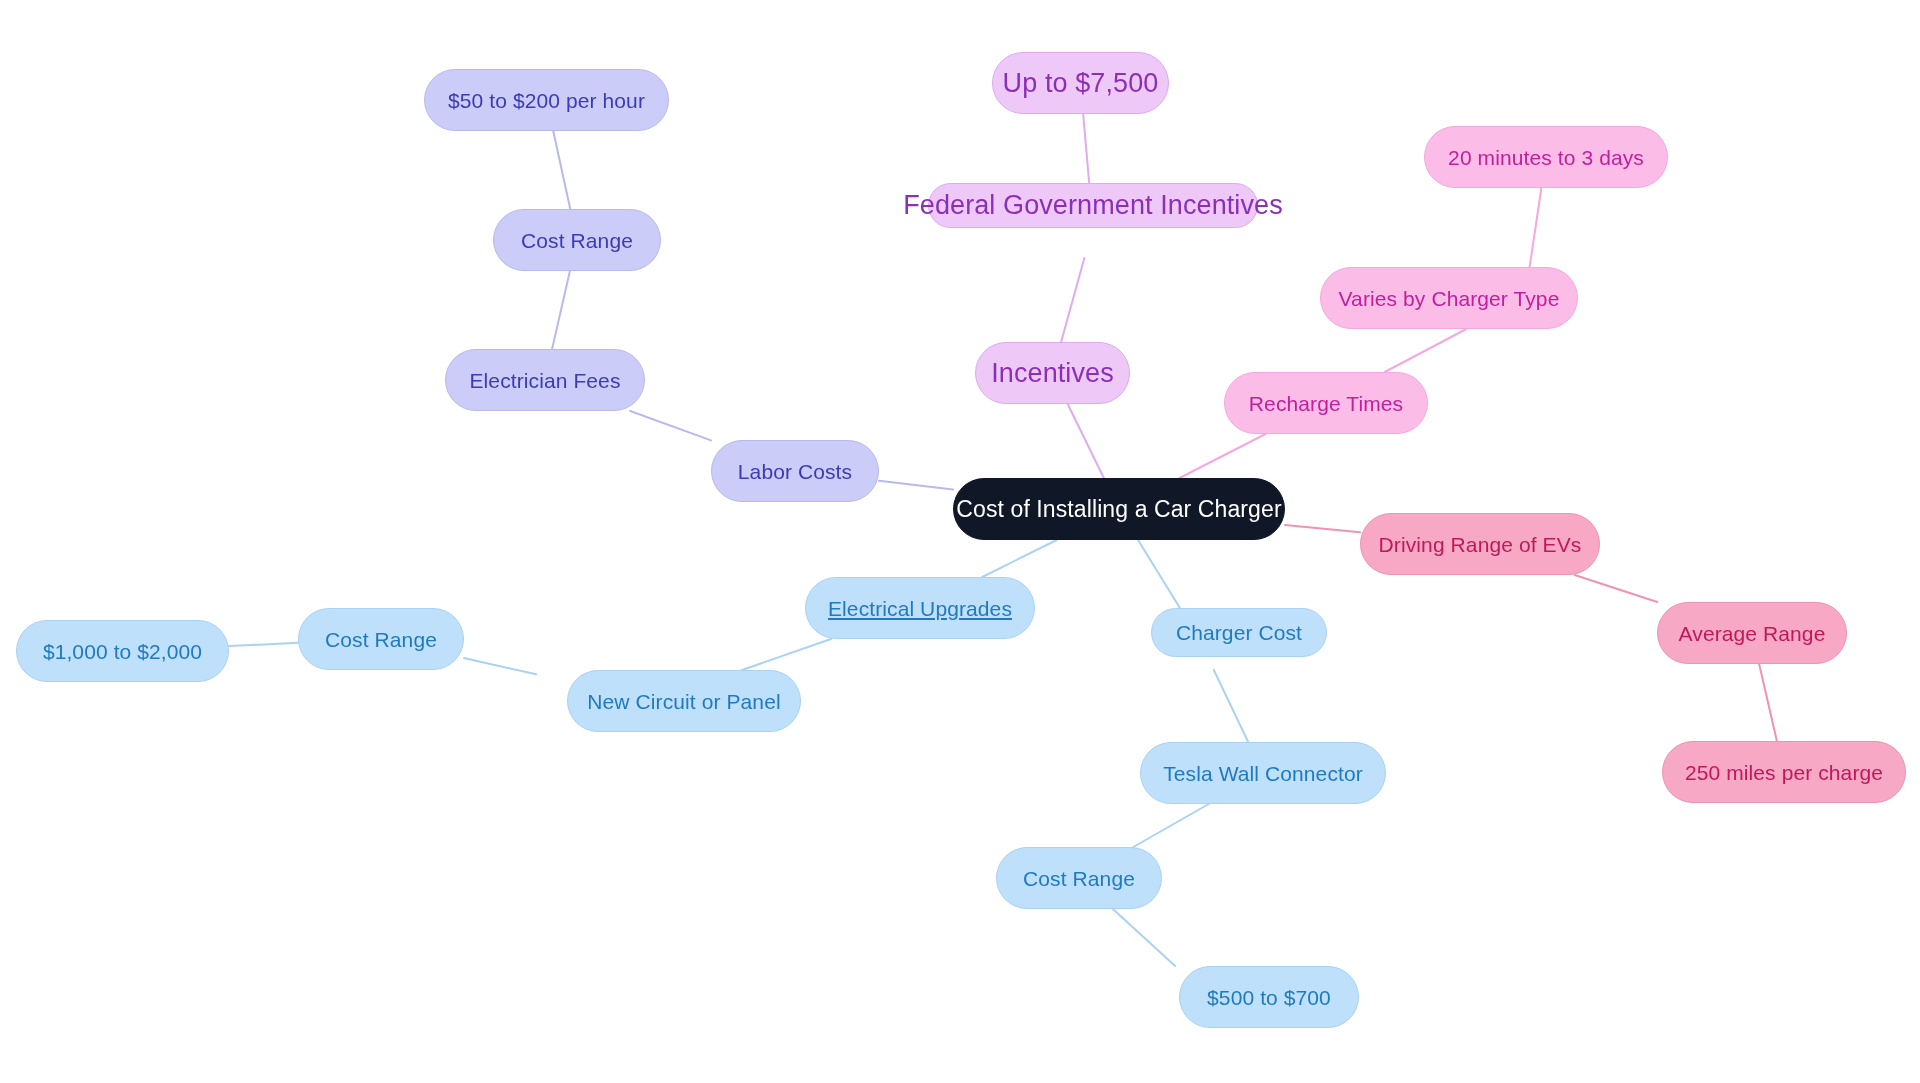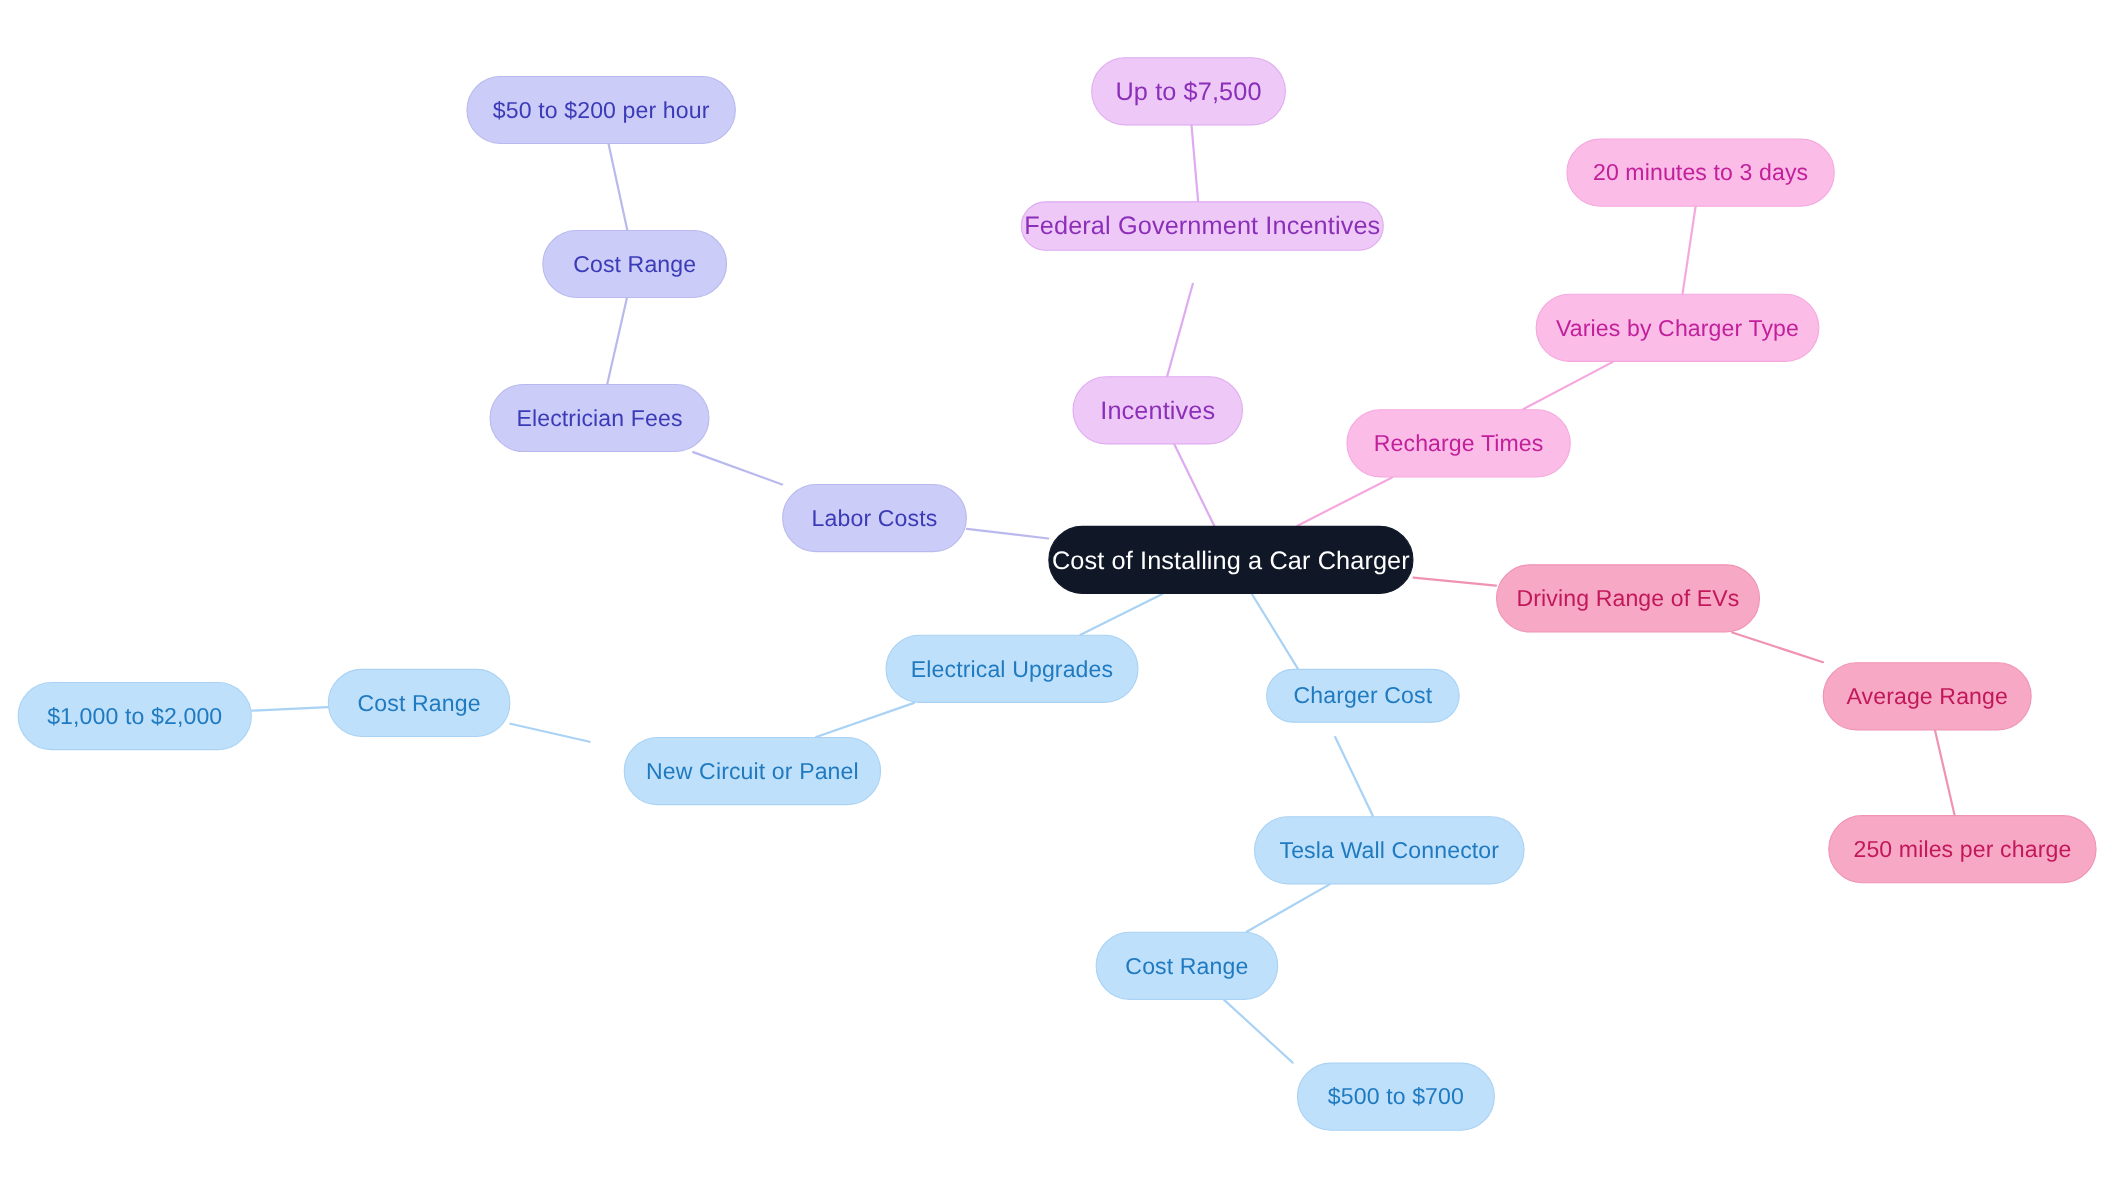--- a/index.html
+++ b/index.html
@@ -53,21 +53,21 @@
   .node.lavender {
     background: #ccccf8;
     border-color: #b9b9ee;
     color: #3b3bb8;
     font-size: 21px;
   }
   .node.violet {
     background: #eec9f8;
     border-color: #dfaaf0;
     color: #8c2fb8;
-    font-size: 23px;
+    font-size: 27px;
   }
   .node.pink {
     background: #fbbce8;
     border-color: #f5a8de;
     color: #c2209a;
     font-size: 21px;
   }
   .node.rose {
     background: #f7a8c4;
     border-color: #f092b4;
@@ -129,21 +129,21 @@
       </div>
       <div class="node violet" style="left: 928px; top: 183px; width: 330px; height: 45px;">
         <span class="node-label">Federal Government Incentives</span>
       </div>
       <div class="node violet" style="left: 992px; top: 52px; width: 177px; height: 62px;">
         <span class="node-label">Up to $7,500</span>
       </div>
       <div class="node pink" style="left: 1224px; top: 372px; width: 204px; height: 62px;">
         <span class="node-label">Recharge Times</span>
       </div>
-      <div class="node pink" style="left: 1396px; top: 267px; width: 258px; height: 62px;">
+      <div class="node pink" style="left: 1320px; top: 267px; width: 258px; height: 62px;">
         <span class="node-label">Varies by Charger Type</span>
       </div>
       <div class="node pink" style="left: 1424px; top: 126px; width: 244px; height: 62px;">
         <span class="node-label">20 minutes to 3 days</span>
       </div>
       <div class="node rose" style="left: 1360px; top: 513px; width: 240px; height: 62px;">
         <span class="node-label">Driving Range of EVs</span>
       </div>
       <div class="node rose" style="left: 1657px; top: 602px; width: 190px; height: 62px;">
         <span class="node-label">Average Range</span>
@@ -156,21 +156,21 @@
       </div>
       <div class="node blue" style="left: 1140px; top: 742px; width: 246px; height: 62px;">
         <span class="node-label">Tesla Wall Connector</span>
       </div>
       <div class="node blue" style="left: 996px; top: 847px; width: 166px; height: 62px;">
         <span class="node-label">Cost Range</span>
       </div>
       <div class="node blue" style="left: 1179px; top: 966px; width: 180px; height: 62px;">
         <span class="node-label">$500 to $700</span>
       </div>
-      <div class="node blue" style="left: 805px; top: 577px; width: 230px; height: 62px;">
+      <div class="node blue" style="left: 805px; top: 577px; width: 230px; height: 62px; text-decoration: underline;">
         <span class="node-label">Electrical Upgrades</span>
       </div>
       <div class="node blue" style="left: 567px; top: 670px; width: 234px; height: 62px;">
         <span class="node-label">New Circuit or Panel</span>
       </div>
       <div class="node blue" style="left: 298px; top: 608px; width: 166px; height: 62px;">
         <span class="node-label">Cost Range</span>
       </div>
       <div class="node blue" style="left: 16px; top: 620px; width: 213px; height: 62px;">
         <span class="node-label">$1,000 to $2,000</span>

